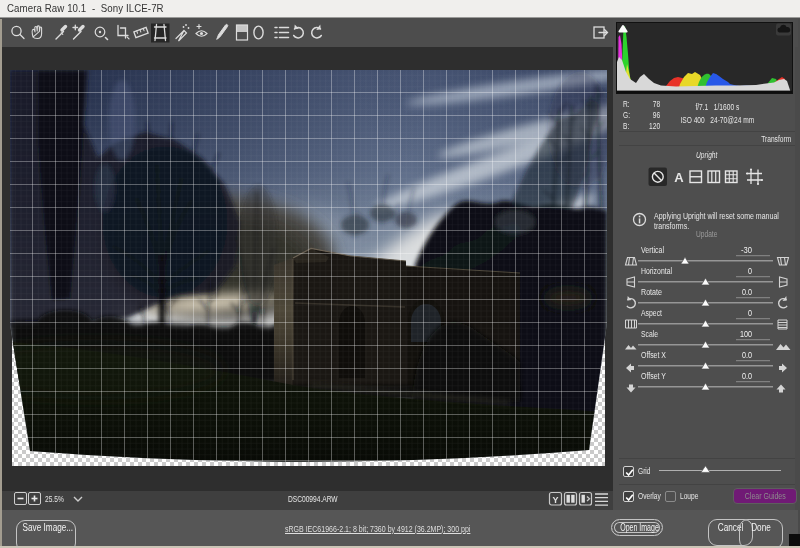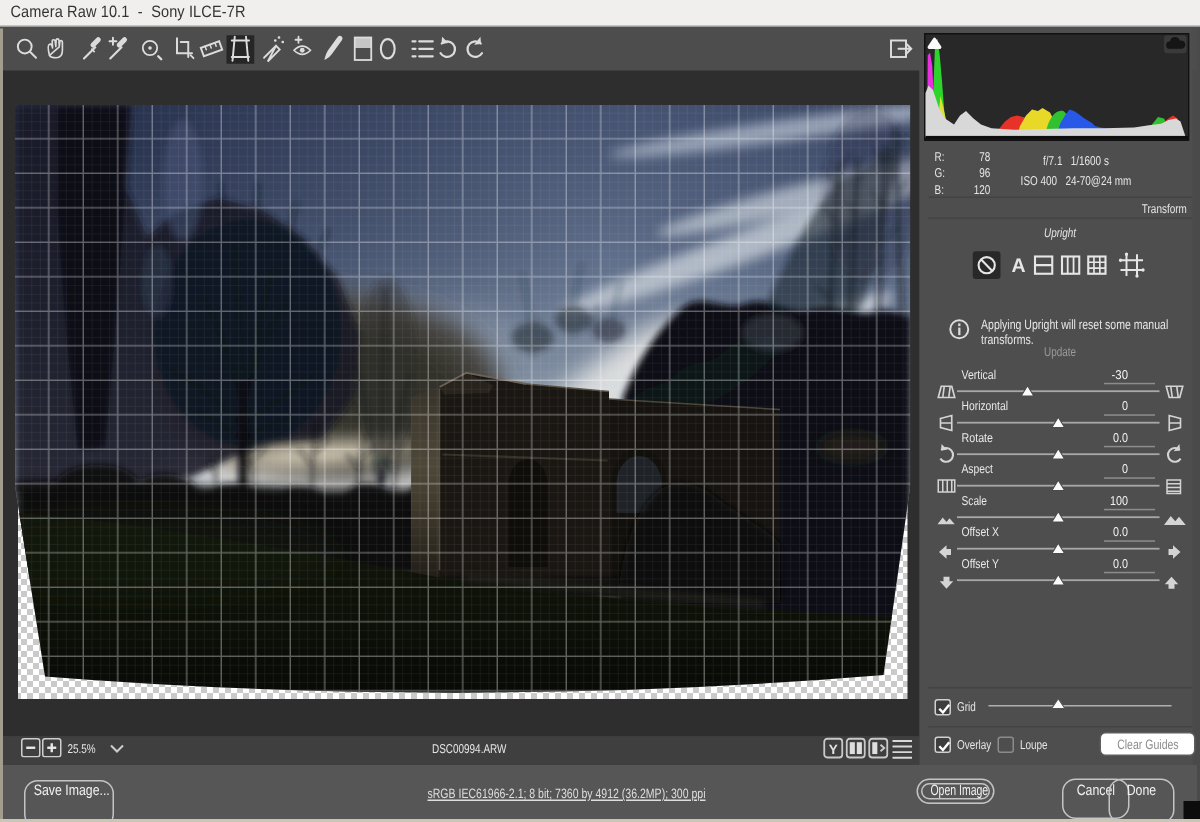--- a/index.html
+++ b/index.html
@@ -372,21 +372,21 @@
   <div class="divider" style="top:484px;"></div>
 
   <div class="cb" style="left:623px; top:491px;">
     <svg width="11" height="11" viewBox="0 0 11 11">
       <path d="M2.2 5.5 L4.6 8 L8.8 2.8" fill="none" stroke="#fff" stroke-width="1.6"></path>
     </svg>
   </div>
   <div class="ptext cdl" style="left:638px; top:491px;">Overlay</div>
   <div class="cb" style="left:665px; top:491px; border-color:#8b8b8b; background:none;"></div>
   <div class="ptext cdl" style="left:680px; top:491px;">Loupe</div>
-  <div class="abs" style="left:733px; top:488px; width:64px; height:16px; background:#ffffff; border:1px solid #5e5e5e; border-radius:4px; color:#8d8d8d; font-size:9px; text-align:center; line-height:14px; white-space:nowrap;"><span class="cdc">Clear Guides</span></div>
+  <div class="abs" style="left:733px; top:488px; width:64px; height:16px; background:#701a75; border:1px solid #5e5e5e; border-radius:4px; color:#8d8d8d; font-size:9px; text-align:center; line-height:14px; white-space:nowrap;"><span class="cdc">Clear Guides</span></div>
 
   <div id="sbar" class="abs" style="left:0; top:491px; width:613px; height:19px;"></div>
   <svg class="abs" style="left:14px; top:492px;" width="28" height="13" viewBox="0 0 28 13">
     <rect x="0.5" y="0.5" width="12" height="12" rx="1.5" fill="none" stroke="#cfcfcf"></rect>
     <rect x="14.5" y="0.5" width="12" height="12" rx="1.5" fill="none" stroke="#cfcfcf"></rect>
     <rect x="3.5" y="5.7" width="6" height="1.6" fill="#e8e8e8"></rect>
     <rect x="17.5" y="5.7" width="6" height="1.6" fill="#e8e8e8"></rect>
     <rect x="19.7" y="3.5" width="1.6" height="6" fill="#e8e8e8"></rect>
   </svg>
   <div class="ptext cdl" style="left:45px; top:494px;">25.5%</div>

